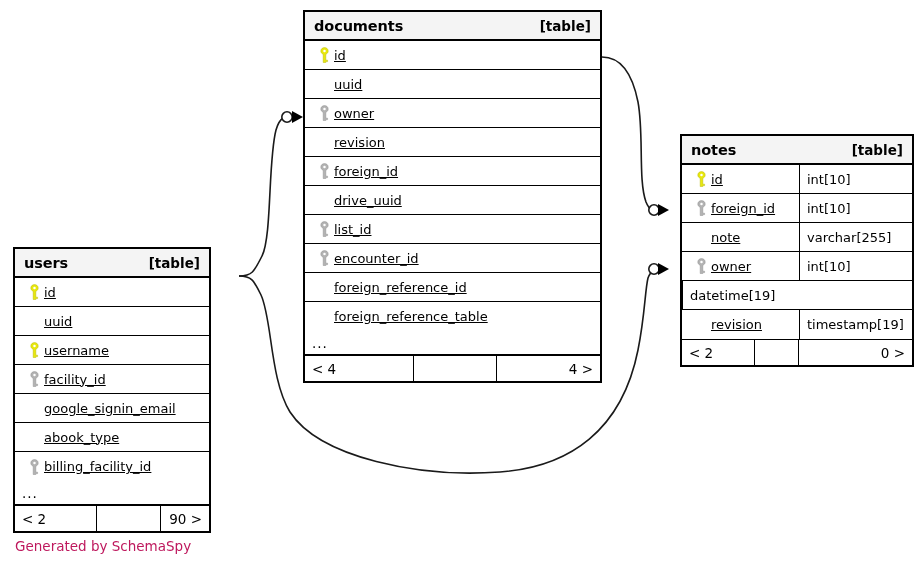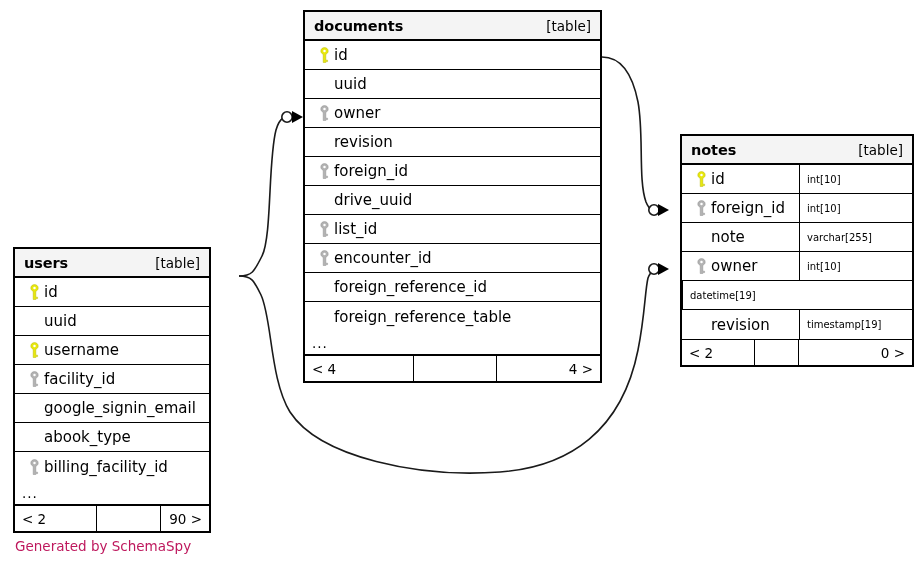--- a/index.html
+++ b/index.html
@@ -48,21 +48,21 @@
     padding: 0 9px;
     box-sizing: border-box;
   }
   .thdr .tname {
     font-size: 14.5px;
     font-weight: bold;
     letter-spacing: -0.1px;
   }
   .thdr .ttag {
     font-size: 13.5px;
-    font-weight: normal;
+    font-weight: bold;
   }
 
   .rows { display: block; }
 
   .row {
     height: 29px;
     border-bottom: 1px solid #000000;
     display: flex;
     align-items: center;
     box-sizing: border-box;
@@ -78,35 +78,36 @@
     padding-left: 9px;
     flex: 1 1 auto;
     min-width: 0;
   }
   .coltype {
     box-sizing: border-box;
     height: 100%;
     display: flex;
     align-items: center;
     padding-left: 7px;
-    font-size: 10px;
+    font-size: 13px;
     border-left: 1px solid #000000;
     flex: 0 0 auto;
   }
 
   .keyslot {
     width: 20px;
     flex: 0 0 20px;
     display: flex;
     align-items: center;
     justify-content: center;
   }
   .cname {
-    font-size: 15px;
+    font-size: 13px;
     white-space: nowrap;
+    text-decoration: underline;
   }
 
   .ellipsis-row {
     height: 24px;
     border-bottom: 1px solid #000000;
     display: flex;
     align-items: center;
     padding-left: 7px;
     font-size: 13.5px;
     box-sizing: border-box;

